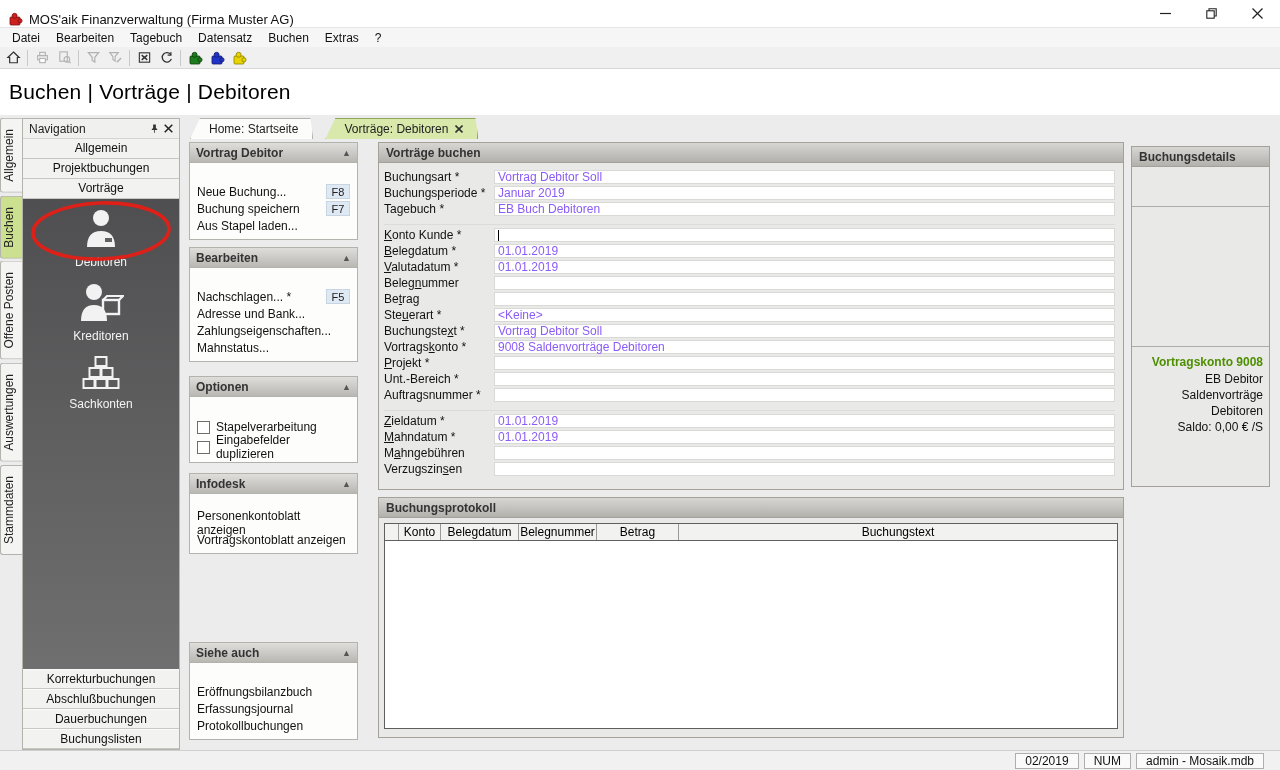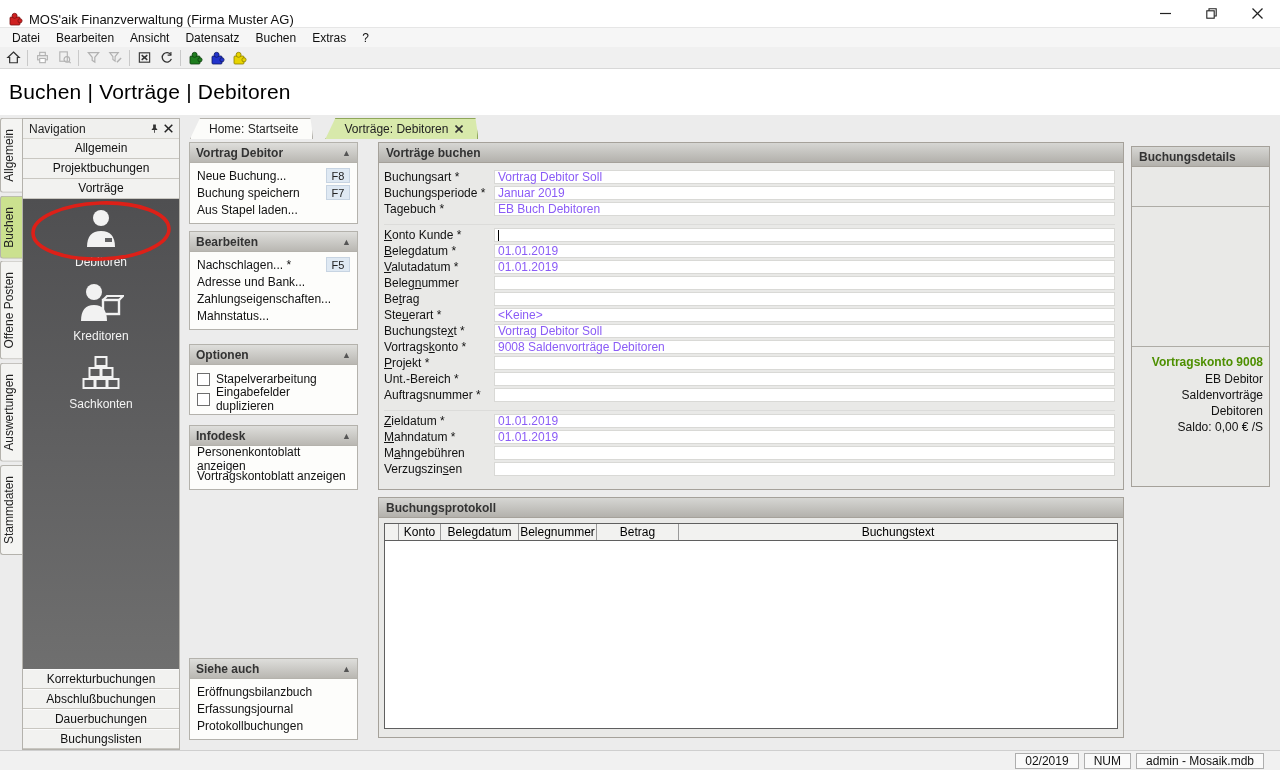--- a/index.html
+++ b/index.html
@@ -49,21 +49,21 @@
   .doctabs { position:absolute; left:190px; top:118px; height:21px; display:flex; align-items:flex-end; gap:12px; }
   .dtab { height:21px; display:flex; align-items:center; padding:0 14px 0 18px; background:#fcfcfa; border:1px solid #b4b2ac; border-bottom:none; clip-path:polygon(10px 0, calc(100% - 3px) 0, 100% 100%, 0 100%); font-size:12px; color:#222; }
   .dtab.active { background:#d8e9ab; border-color:#8fa75a; }
   .dtab .tclose { margin-left:7px; display:flex; color:#333; }
 
   
   .actions { position:absolute; left:189px; top:142px; width:169px; height:598px; display:flex; flex-direction:column; }
   .abox { background:#fdfdfb; border:1px solid #b4b2ac; }
   .ahead { height:20px; background:linear-gradient(180deg,#dededb 0%,#b9b7b2 100%); border-bottom:1px solid #b4b2ac; display:flex; align-items:center; padding:0 6px; font-weight:bold; color:#333; }
   .ahead .arr { margin-left:auto; font-size:9px; color:#555; }
-  .abox .items { padding:4px 0 5px; }
+  .abox .items { padding:20px 0 5px; }
   .aitem { height:17px; display:flex; align-items:center; padding:0 7px; color:#111; }
   .aitem .key { margin-left:auto; width:24px; height:15px; line-height:14px; text-align:center; background:#dfe9f3; border:1px solid #c7d4e2; font-size:11px; color:#222; }
   .cbrow { height:20px; display:flex; align-items:center; padding:0 7px; color:#111; }
   .cbox { width:13px; height:13px; background:#fff; border:1px solid #6e6e6e; margin-right:6px; }
   .spacer { flex:1; }
 
   
   .panel { background:#e9e9e7; border:1px solid #a5a19a; }
   .phead { height:20px; background:linear-gradient(180deg,#d6d6d3 0%,#b3b1ac 100%); border-bottom:1px solid #a5a19a; display:flex; align-items:center; padding:0 7px; font-weight:bold; color:#333; }
   .formbox { position:absolute; left:378px; top:142px; width:746px; height:348px; }
@@ -137,21 +137,21 @@
             <line x1="0.5" y1="0.5" x2="10.5" y2="10.5"></line>
             <line x1="10.5" y1="0.5" x2="0.5" y2="10.5"></line>
           </svg>
         </div>
     </div>
   </div>
 
   <div class="menubar">
     <span class="menu-item">Datei</span>
     <span class="menu-item">Bearbeiten</span>
-    <span class="menu-item">Ansicht</span>
+    <span class="menu-item">Tagebuch</span>
     <span class="menu-item">Datensatz</span>
     <span class="menu-item">Buchen</span>
     <span class="menu-item">Extras</span>
     <span class="menu-item">?</span>
   </div>
 
   <div class="toolbar">
     <div class="tbtn">
         <svg width="15" height="15" viewBox="0 0 16 16" fill="none" stroke="currentColor" stroke-width="1.3">
           <path d="M8 2.2 L14 8 H12.1 V13.6 H3.9 V8 H2 Z"></path>

